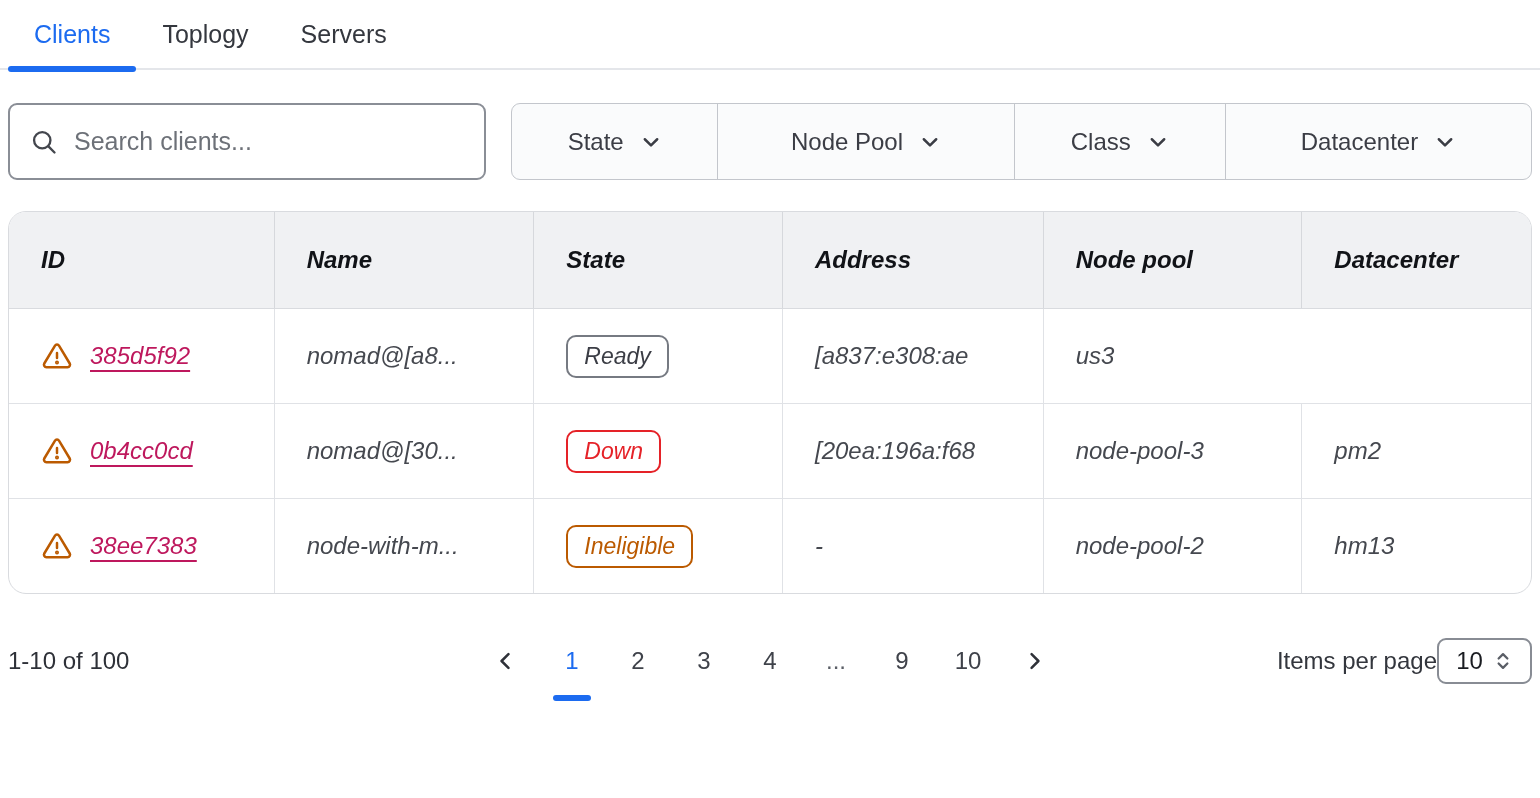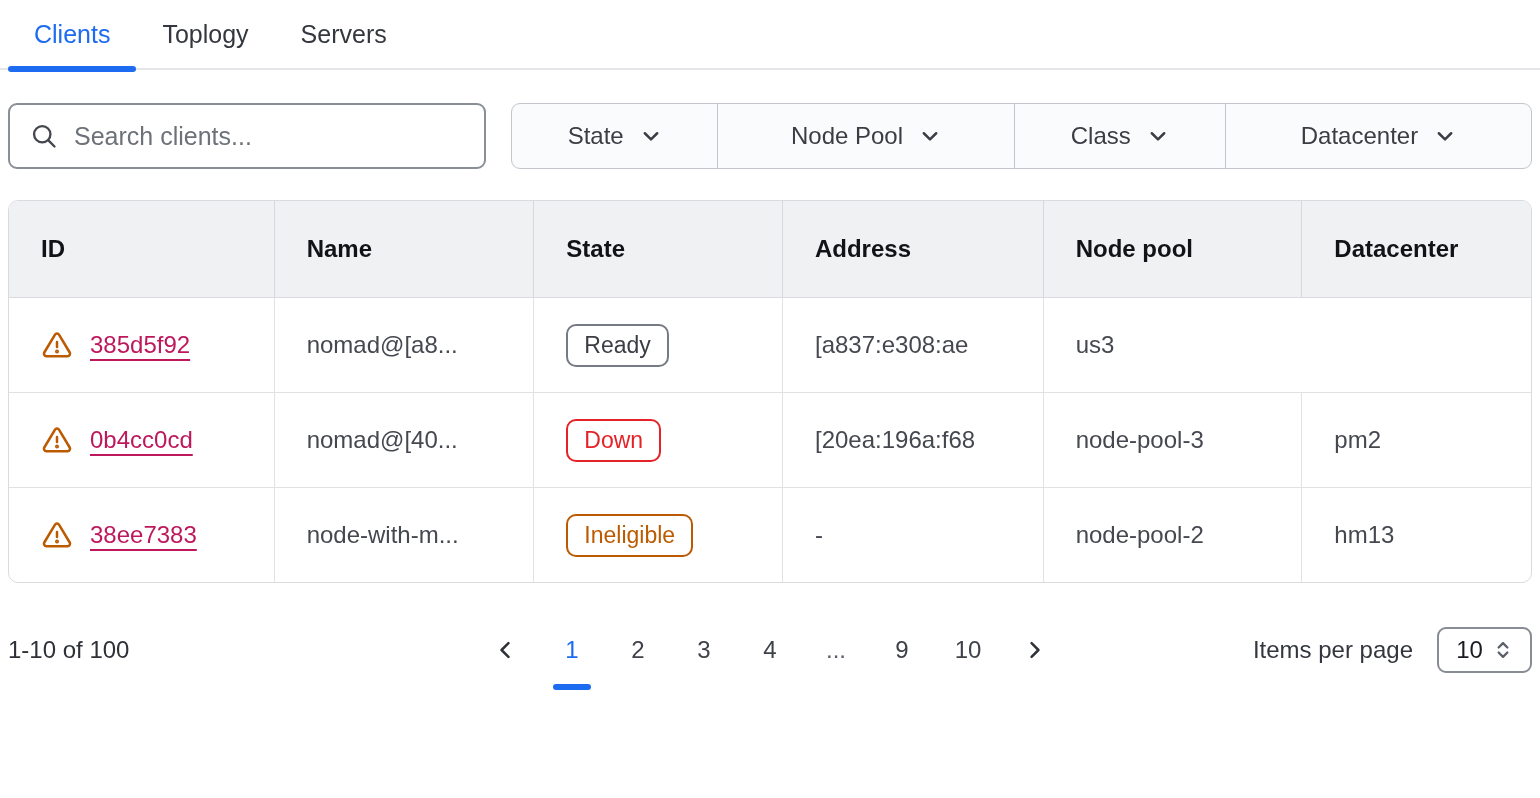--- a/index.html
+++ b/index.html
@@ -22,21 +22,21 @@
   .tab{
     position:relative;display:flex;align-items:center;height:100%;
     padding:0 26px;font-size:25px;color:#34373e;cursor:pointer;
   }
   .tab.active{color:var(--accent);}
   .tab.active::after{
     content:"";position:absolute;left:0;right:0;bottom:-4px;height:6px;
     border-radius:3px;background:var(--accent);
   }
   
-  .toolbar{display:flex;gap:25px;margin:33px 8px 0;height:66px;}
+  .toolbar{display:flex;gap:25px;margin:33px 8px 0;height:77px;}
   .searchbox{
     flex:none;width:478px;border:2px solid #8a8e96;border-radius:9px;
     display:flex;align-items:center;padding:0 20px;gap:16px;background:#fff;
   }
   .searchbox svg{flex:none;}
   .search-input{
     flex:1;border:none;outline:none;font-size:25px;color:var(--text);
     font-family:inherit;background:transparent;min-width:0;
   }
   .search-input::placeholder{color:#6d7178;}
@@ -50,22 +50,22 @@
     cursor:pointer;flex-basis:0;
   }
   .filter-btn:first-child{border-left:none;}
   .filter-btn:nth-child(1){flex-grow:167;}
   .filter-btn:nth-child(2){flex-grow:240;}
   .filter-btn:nth-child(3){flex-grow:171;gap:16px;}
   .filter-btn:nth-child(4){flex-grow:248;}
   .filter-btn:nth-child(5){flex-grow:201;}
   
   .table{
-    margin:31px 8px 0;border:1px solid var(--border);border-radius:10px;
-    overflow:hidden;background:#fff;
+    margin:31px 8px 0;border:1px solid var(--border);border-radius:18px;
+    overflow:hidden;background:#fff;font-style:italic;
   }
   .tr{display:grid;grid-template-columns:265fr 260fr 249fr 261fr 259fr 230fr;}
   .td{
     display:flex;align-items:center;padding:0 32px;font-size:24px;
     color:#45484f;border-left:1px solid var(--cell-sep);min-width:0;
     white-space:nowrap;overflow:hidden;
   }
   .td:first-child{border-left:none;}
   .thead{background:#f0f1f3;}
   .thead .td{height:96px;font-weight:700;color:var(--text-strong);border-left-color:#d6d8dc;}
@@ -79,21 +79,21 @@
   }
   .badge{
     display:inline-block;padding:6px 16px;border:2px solid #767a82;
     border-radius:10px;font-size:23px;color:var(--text);white-space:nowrap;
   }
   .badge.critical{border-color:var(--critical);color:var(--critical);}
   .badge.warning{border-color:var(--warning);color:var(--warning);}
   
   .footer{display:flex;align-items:center;margin:0 8px;padding-top:44px;font-size:24px;}
   .footer-left{flex:1;color:#2e3138;}
-  .footer-right{flex:1;display:flex;justify-content:flex-end;align-items:center;gap:24px;}
+  .footer-right{flex:1;display:flex;justify-content:flex-end;align-items:center;}
   .pager{display:flex;align-items:center;}
   .pager-arrow{
     display:flex;align-items:center;justify-content:center;
     width:44px;height:44px;margin:0 12px;cursor:pointer;
   }
   .page{
     position:relative;min-width:42px;text-align:center;margin:0 12px;
     padding:4px 0;color:#3f424a;cursor:pointer;
   }
   .page.active{color:var(--accent);}
@@ -199,21 +199,21 @@
     <div class="td id-cell">
       <span class="warn">
         <svg width="32" height="30" viewBox="0 0 24 24" fill="none" stroke="#bb5a00" stroke-width="2" stroke-linecap="round" stroke-linejoin="round">
           <path d="M10.29 3.86L1.82 18a2 2 0 0 0 1.71 3h16.94a2 2 0 0 0 1.71-3L13.71 3.86a2 2 0 0 0-3.42 0z"></path>
           <line x1="12" y1="9.5" x2="12" y2="13.5"></line>
           <circle cx="12" cy="17.2" r="0.6" fill="#bb5a00" stroke="#bb5a00"></circle>
         </svg>
       </span>
       <a class="id-link">0b4cc0cd</a>
     </div>
-    <div class="td">nomad@[40...</div>
+    <div class="td">nomad@[30...</div>
     <div class="td">
       <span class="badge critical">Down</span>
     </div>
     <div class="td">[20ea:196a:f68</div>
     <div class="td">node-pool-3</div>
     <div class="td">pm2</div>
   </div>
 
 
   <div class="tr">

